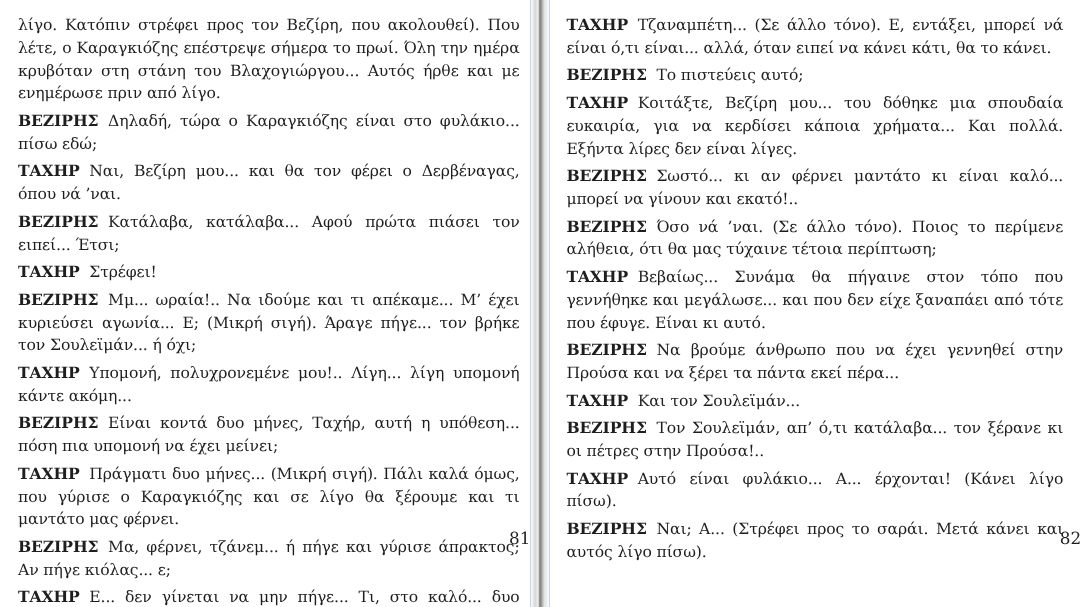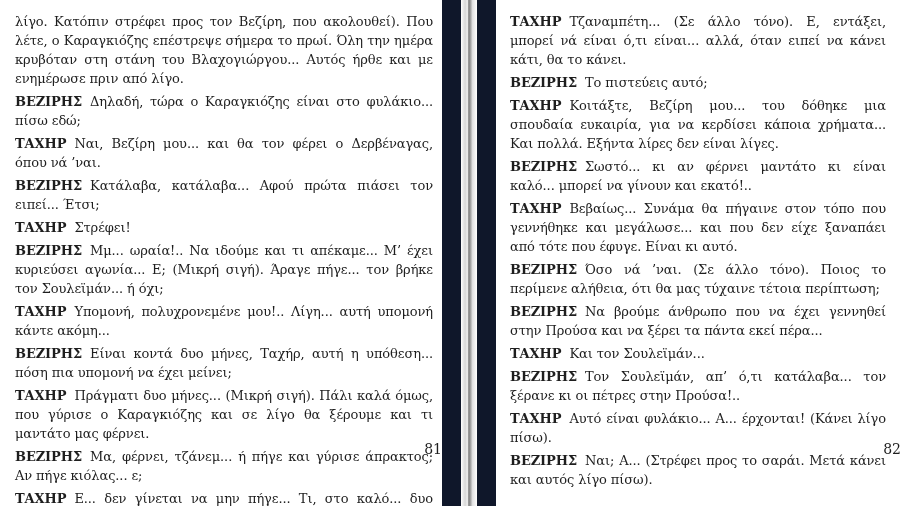--- a/index.html
+++ b/index.html
@@ -7,24 +7,23 @@
     margin: 0;
     padding: 0;
     background: #ffffff;
     font-family: "DejaVu Serif", "Liberation Serif", serif;
     color: #1e1e1e;
   }
   .spread {
     position: relative;
     width: 901px;
     height: 506px;
-    background: #0f172a;
+    background: #1d4ed8;
     display: flex;
     overflow: hidden;
-    gap: 19px;
   }
   .page {
     position: relative;
     box-sizing: border-box;
     background: #ffffff;
     height: 506px;
   }
   .page-left {
     width: 442px;
     padding: 12px 9px 0 15px;
@@ -74,39 +73,39 @@
 <div class="spread">
 
   <section class="page page-left">
     <div class="page-content">
         <p class="para"><span>λίγο. Κατόπιν στρέφει προς τον Βεζίρη, που ακολουθεί). Που λέτε, ο Καραγκιόζης επέστρεψε σήμερα το πρωί. Όλη την ημέρα κρυβόταν στη στάνη του Βλαχογιώργου... Αυτός ήρθε και με ενημέρωσε πριν από λίγο.</span></p>
         <p class="para"><span class="speaker">ΒΕΖΙΡΗΣ</span><span>Δηλαδή, τώρα ο Καραγκιόζης είναι στο φυλάκιο... πίσω εδώ;</span></p>
         <p class="para"><span class="speaker">ΤΑΧΗΡ</span><span>Ναι, Βεζίρη μου... και θα τον φέρει ο Δερβέναγας, όπου νά ’ναι.</span></p>
         <p class="para"><span class="speaker">ΒΕΖΙΡΗΣ</span><span>Κατάλαβα, κατάλαβα... Αφού πρώτα πιάσει τον ειπεί... Έτσι;</span></p>
         <p class="para"><span class="speaker">ΤΑΧΗΡ</span><span>Στρέφει!</span></p>
         <p class="para"><span class="speaker">ΒΕΖΙΡΗΣ</span><span>Μμ... ωραία!.. Να ιδούμε και τι απέκαμε... Μ’ έχει κυριεύσει αγωνία... Ε; (Μικρή σιγή). Άραγε πήγε... τον βρήκε τον Σουλεϊμάν... ή όχι;</span></p>
-        <p class="para"><span class="speaker">ΤΑΧΗΡ</span><span>Υπομονή, πολυχρονεμένε μου!.. Λίγη... αυτή υπομονή κάντε ακόμη...</span></p>
+        <p class="para"><span class="speaker">ΤΑΧΗΡ</span><span>Υπομονή, πολυχρονεμένε μου!.. Λίγη... λίγη υπομονή κάντε ακόμη...</span></p>
         <p class="para"><span class="speaker">ΒΕΖΙΡΗΣ</span><span>Είναι κοντά δυο μήνες, Ταχήρ, αυτή η υπόθεση... πόση πια υπομονή να έχει μείνει;</span></p>
         <p class="para"><span class="speaker">ΤΑΧΗΡ</span><span>Πράγματι δυο μήνες... (Μικρή σιγή). Πάλι καλά όμως, που γύρισε ο Καραγκιόζης και σε λίγο θα ξέρουμε και τι μαντάτο μας φέρνει.</span></p>
         <p class="para"><span class="speaker">ΒΕΖΙΡΗΣ</span><span>Μα, φέρνει, τζάνεμ... ή πήγε και γύρισε άπρακτος; Αν πήγε κιόλας... ε;</span></p>
         <p class="para"><span class="speaker">ΤΑΧΗΡ</span><span>Ε... δεν γίνεται να μην πήγε... Τι, στο καλό... δυο μήνες τώρα κρυβότανε στη στάνη του Βλαχογιώργου; Και δεν τον είδε κανείς... πώς;</span></p>
       </div>
     <div class="page-number">81</div>
   </section>
 
   <div class="gutter"></div>
 
   <section class="page page-right">
     <div class="page-content">
         <p class="para"><span class="speaker">ΤΑΧΗΡ</span><span>Τζαναμπέτη... (Σε άλλο τόνο). Ε, εντάξει, μπορεί νά είναι ό,τι είναι... αλλά, όταν ειπεί να κάνει κάτι, θα το κάνει.</span></p>
         <p class="para"><span class="speaker">ΒΕΖΙΡΗΣ</span><span>Το πιστεύεις αυτό;</span></p>
         <p class="para"><span class="speaker">ΤΑΧΗΡ</span><span>Κοιτάξτε, Βεζίρη μου... του δόθηκε μια σπουδαία ευκαιρία, για να κερδίσει κάποια χρήματα... Και πολλά. Εξήντα λίρες δεν είναι λίγες.</span></p>
         <p class="para"><span class="speaker">ΒΕΖΙΡΗΣ</span><span>Σωστό... κι αν φέρνει μαντάτο κι είναι καλό... μπορεί να γίνουν και εκατό!..</span></p>
+        <p class="para"><span class="speaker">ΒΕΖΙΡΗΣ</span><span>Όσο νά ’ναι. (Σε άλλο τόνο). Ποιος το περίμενε αλήθεια, ότι θα μας τύχαινε τέτοια περίπτωση;</span></p>
         <p class="para"><span class="speaker">ΤΑΧΗΡ</span><span>Βεβαίως... Συνάμα θα πήγαινε στον τόπο που γεννήθηκε και μεγάλωσε... και που δεν είχε ξαναπάει από τότε που έφυγε. Είναι κι αυτό.</span></p>
-        <p class="para"><span class="speaker">ΒΕΖΙΡΗΣ</span><span>Όσο νά ’ναι. (Σε άλλο τόνο). Ποιος το περίμενε αλήθεια, ότι θα μας τύχαινε τέτοια περίπτωση;</span></p>
         <p class="para"><span class="speaker">ΒΕΖΙΡΗΣ</span><span>Να βρούμε άνθρωπο που να έχει γεννηθεί στην Προύσα και να ξέρει τα πάντα εκεί πέρα...</span></p>
         <p class="para"><span class="speaker">ΤΑΧΗΡ</span><span>Και τον Σουλεϊμάν...</span></p>
         <p class="para"><span class="speaker">ΒΕΖΙΡΗΣ</span><span>Τον Σουλεϊμάν, απ’ ό,τι κατάλαβα... τον ξέρανε κι οι πέτρες στην Προύσα!..</span></p>
         <p class="para"><span class="speaker">ΤΑΧΗΡ</span><span>Αυτό είναι φυλάκιο... Α... έρχονται! (Κάνει λίγο πίσω).</span></p>
         <p class="para"><span class="speaker">ΒΕΖΙΡΗΣ</span><span>Ναι; Α... (Στρέφει προς το σαράι. Μετά κάνει και αυτός λίγο πίσω).</span></p>
       </div>
     <div class="page-number">82</div>
   </section>
 
 </div>

